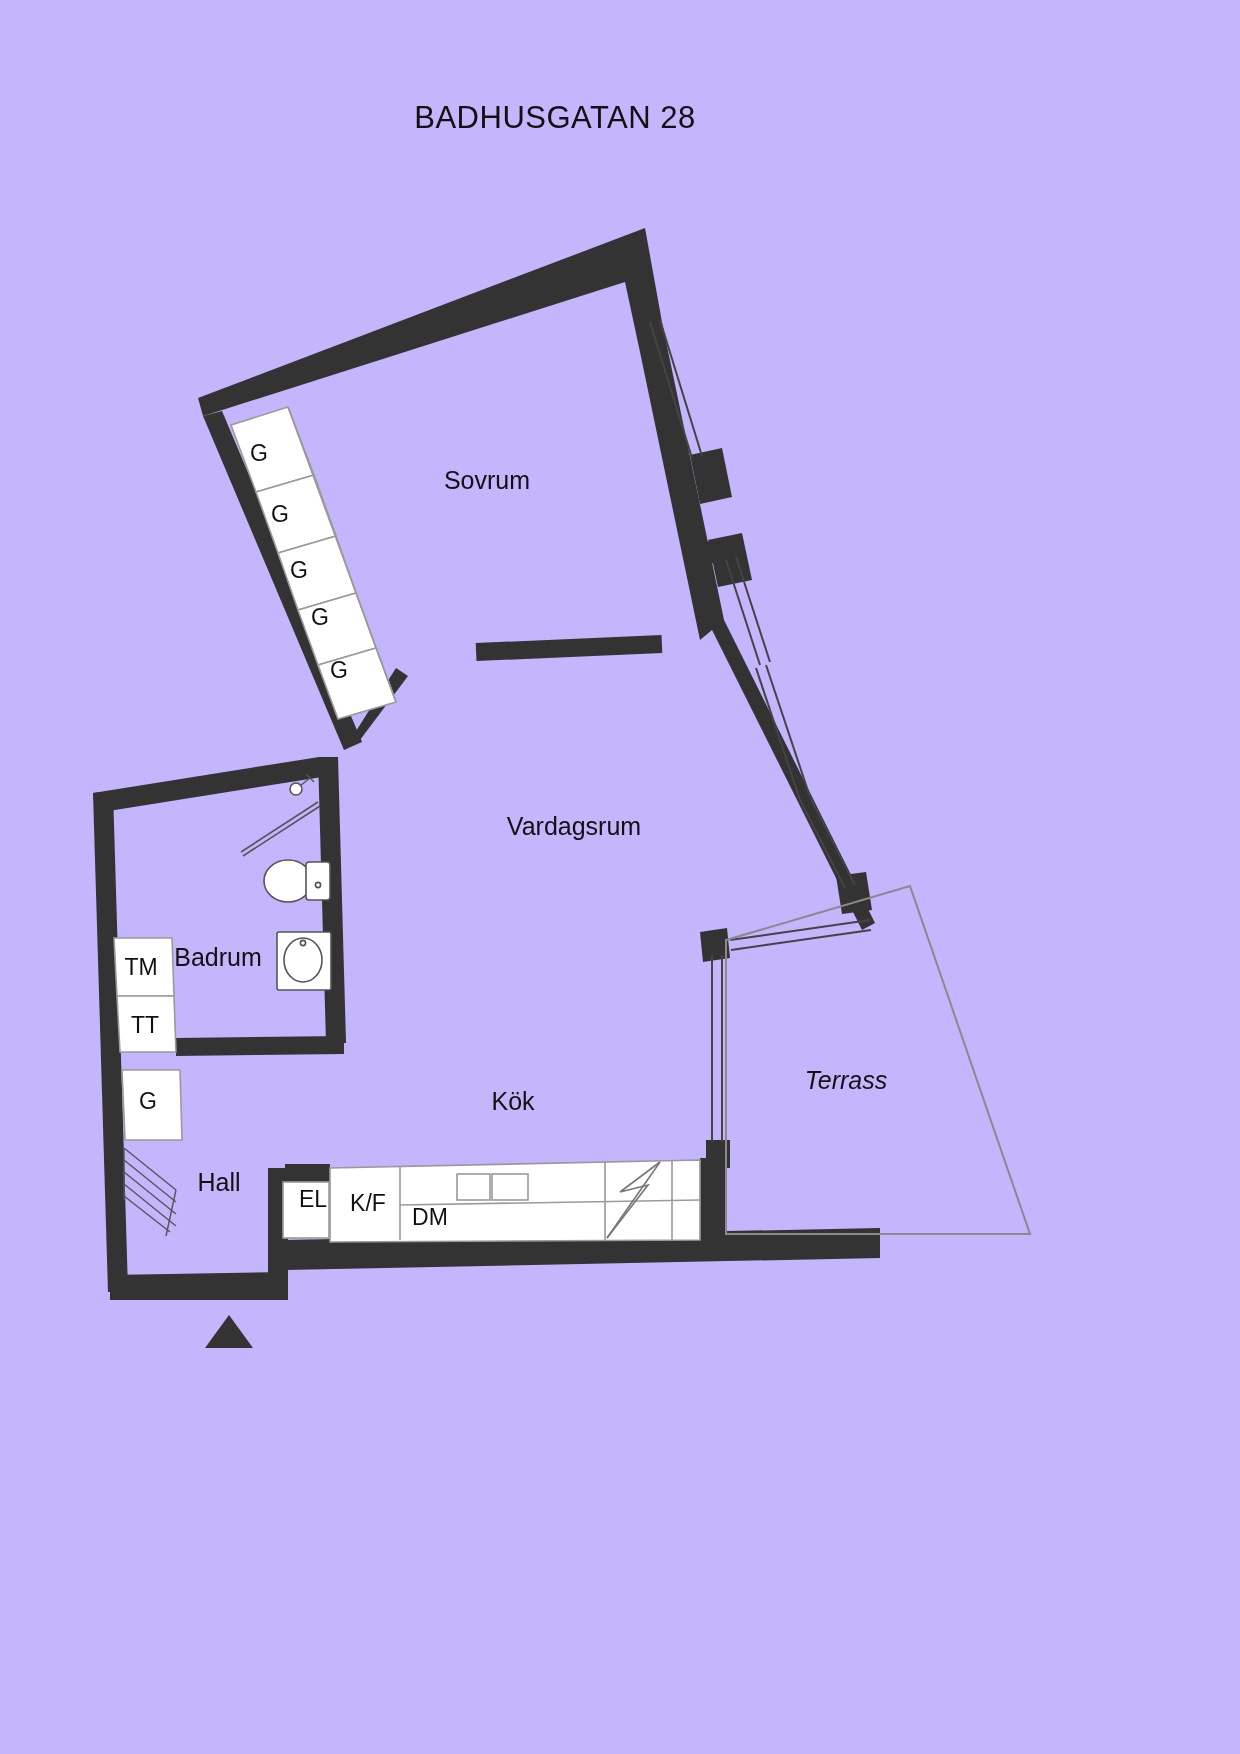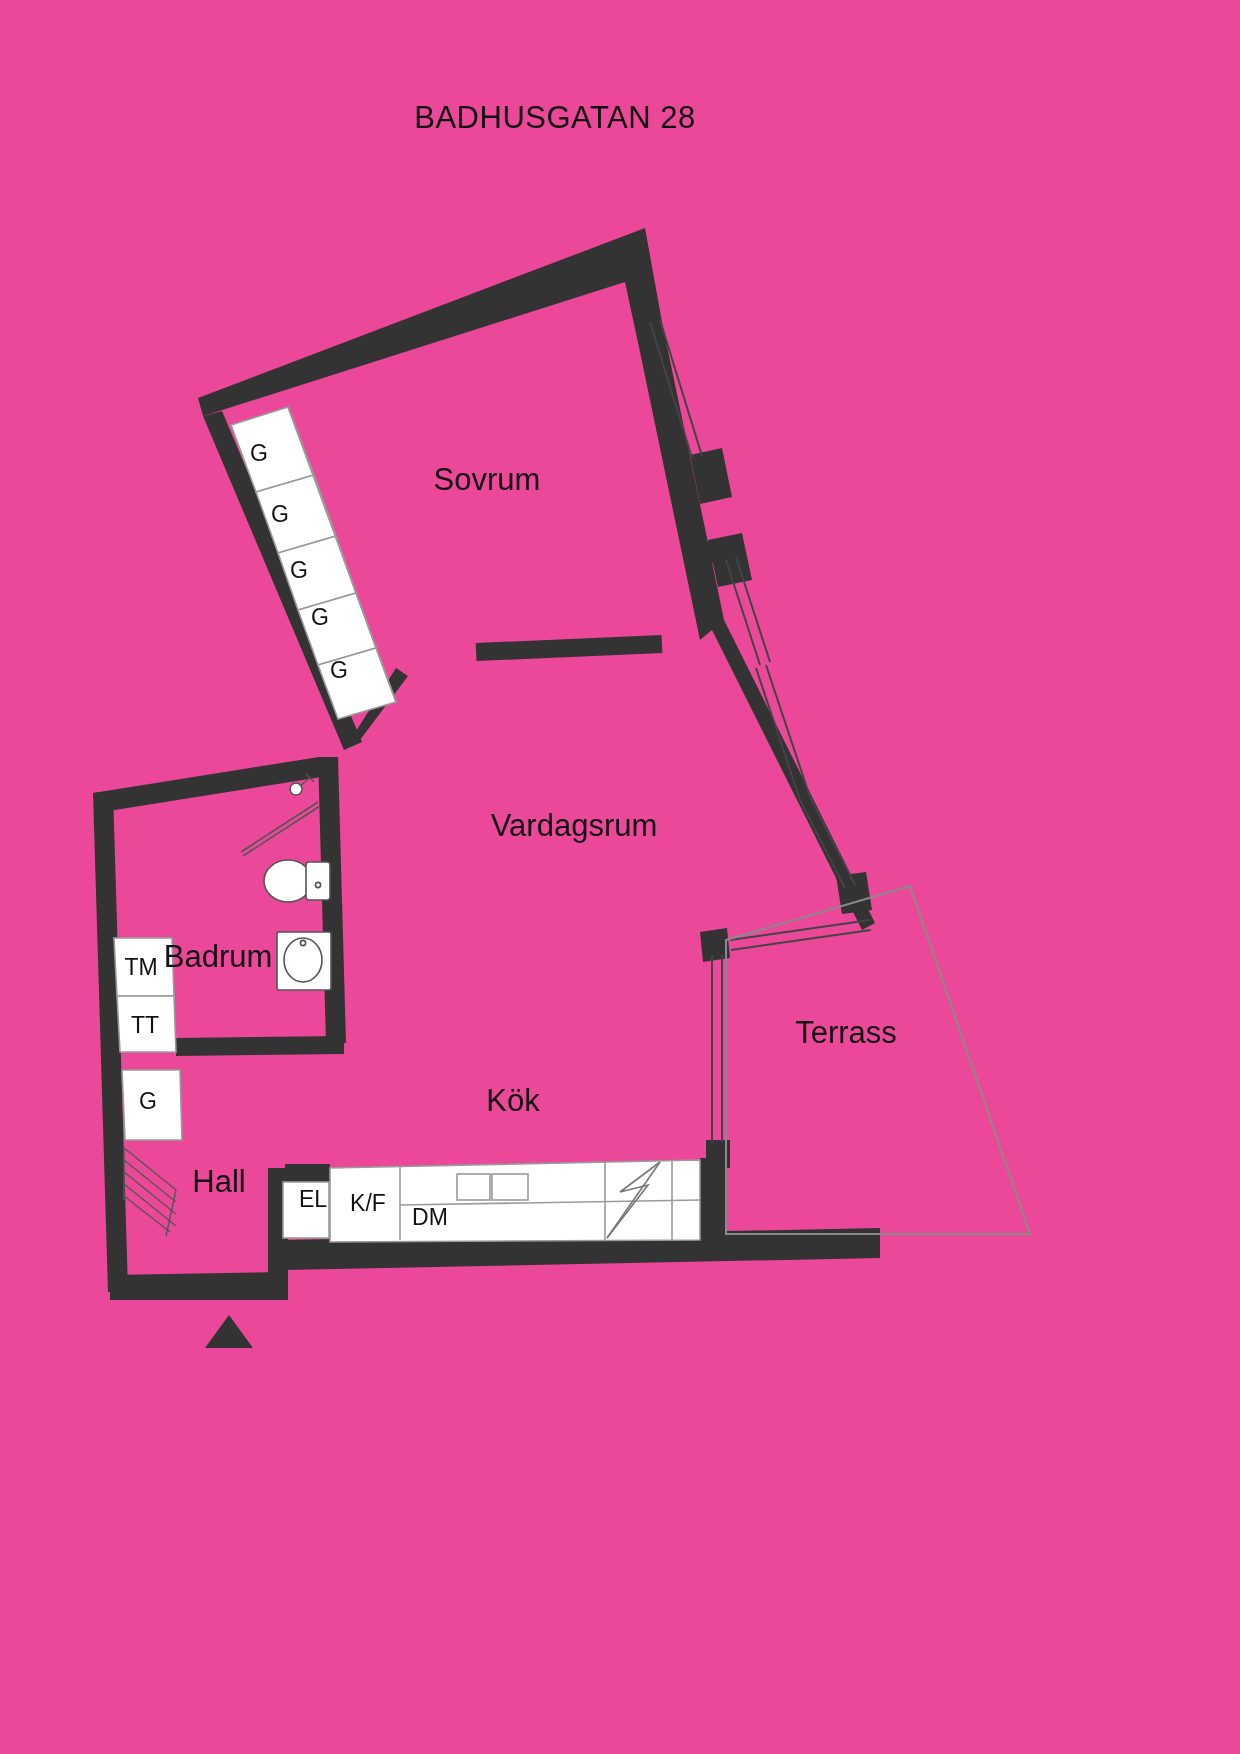--- a/index.html
+++ b/index.html
@@ -1,20 +1,20 @@
 <!DOCTYPE html>
 <html><head>
 <meta charset="utf-8">
 <style>
   html,body{margin:0;padding:0;background:#ffffff;}
   body{
     width:1240px;height:1754px;position:relative;overflow:hidden;
     font-family:"Liberation Sans","DejaVu Sans",sans-serif;color:#111;
   }
-  .page{position:absolute;inset:0;background:#ec4899;}
+  .page{position:absolute;inset:0;background:#c4b5fd;}
 
   
   #page-title{
     position:absolute;left:0;top:100px;width:1110px;text-align:center;
     font-size:31px;letter-spacing:0.5px;font-weight:400;color:#111;
   }
   #logo-block{position:absolute;left:1006px;top:32px;width:160px;}
   #logo-mark{position:relative;width:152px;height:152px;}
   #logo-mark .frame{
     position:absolute;left:0;top:0;width:140px;height:140px;
@@ -34,21 +34,21 @@
   
   #footer-note{
     position:absolute;left:0;top:1676px;width:1110px;text-align:center;
     font-size:21px;font-weight:600;color:#111;
   }
 
   
   #floorplan{position:absolute;left:0;top:0;width:1240px;height:1754px;}
 
   .room-label{
-    position:absolute;font-size:31px;color:#111;white-space:nowrap;
+    position:absolute;font-size:25px;color:#111;white-space:nowrap;
     transform:translate(-50%,-50%);
   }
   .fixture-label{
     position:absolute;font-size:23px;color:#111;white-space:nowrap;
     transform:translate(-50%,-50%);font-weight:400;
   }
 </style>
 </head>
 <body>
 
@@ -178,21 +178,21 @@
       <path d="M 205 1348 L 253 1348 L 229 1315 Z" fill="#333333"></path>
     </g>
 
   </svg>
 
   <div class="room-label" style="left:487px;top:480px;">Sovrum</div>
   <div class="room-label" style="left:574px;top:826px;">Vardagsrum</div>
   <div class="room-label" style="left:218px;top:917px;margin-top:40px;">Badrum</div>
   <div class="room-label" style="left:219px;top:1182px;">Hall</div>
   <div class="room-label" style="left:513px;top:1101px;">Kök</div>
-  <div class="room-label" style="left:846px;top:1033px;">Terrass</div>
+  <div class="room-label" style="left:846px;top:1080px;font-style:italic;">Terrass</div>
 
   <div class="fixture-label" style="left:259px;top:453px;">G</div>
   <div class="fixture-label" style="left:280px;top:514px;">G</div>
   <div class="fixture-label" style="left:299px;top:570px;">G</div>
   <div class="fixture-label" style="left:320px;top:617px;">G</div>
   <div class="fixture-label" style="left:339px;top:670px;">G</div>
   <div class="fixture-label" style="left:141px;top:967px;">TM</div>
   <div class="fixture-label" style="left:145px;top:1025px;">TT</div>
   <div class="fixture-label" style="left:148px;top:1101px;">G</div>
   <div class="fixture-label" style="left:305px;top:1199px;margin-left:8px;">EL</div>

